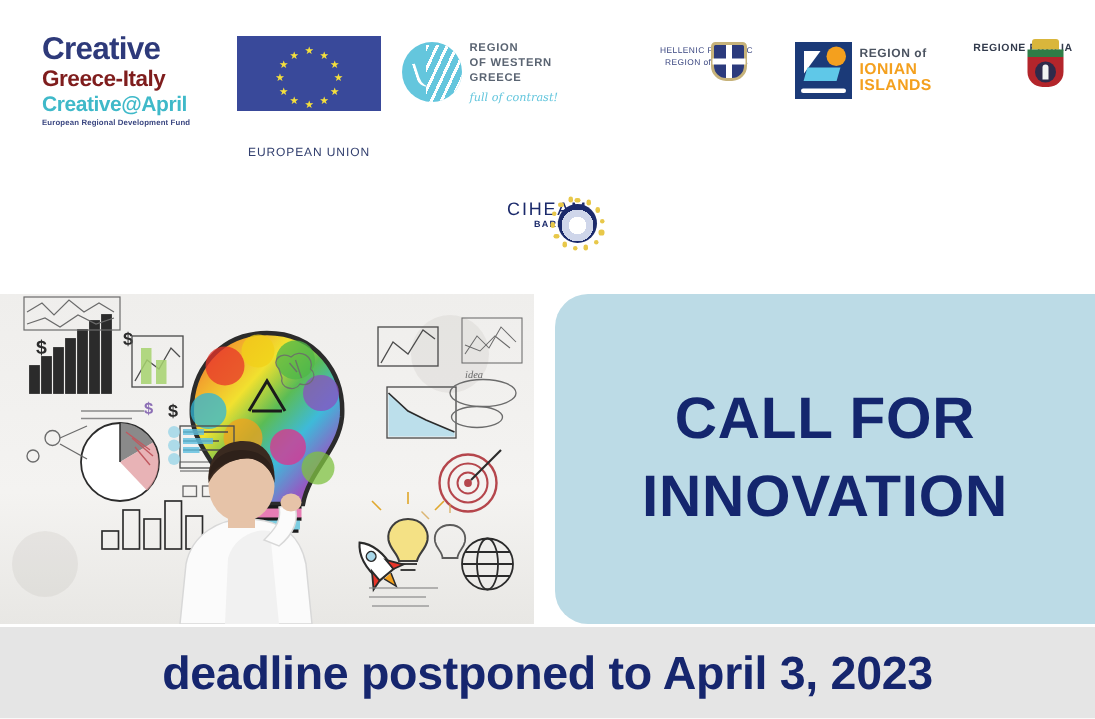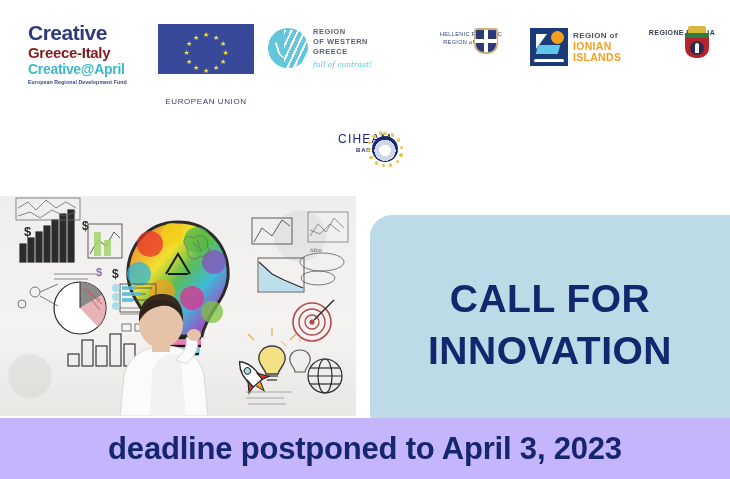--- a/index.html
+++ b/index.html
@@ -422,42 +422,41 @@
     position: absolute;
     left: 370px; top: 0;
     width: 360px;
     height: 220px;
     background: #bcdbe6;
     border-radius: 22px 0 0 22px;
     display: flex;
     flex-direction: column;
     align-items: center;
     justify-content: center;
-    margin-top: 19px;
   }
   .cta-line {
     color: #14266e;
     font-size: 39px;
     font-weight: bold;
     letter-spacing: 0.5px;
     line-height: 52px;
     text-align: center;
     white-space: nowrap;
   }
 
   
   .deadline-bar {
     position: absolute;
     left: 0; top: 418px;
     width: 730px;
     height: 61px;
     display: flex;
     align-items: center;
     justify-content: center;
-    background: #c4b5fd;
+    background: #e5e5e5;
   }
   .deadline-text {
     color: #16266e;
     font-size: 31px;
     font-weight: bold;
     letter-spacing: -0.2px;
     white-space: nowrap;
   }
 </style>
 </head>

